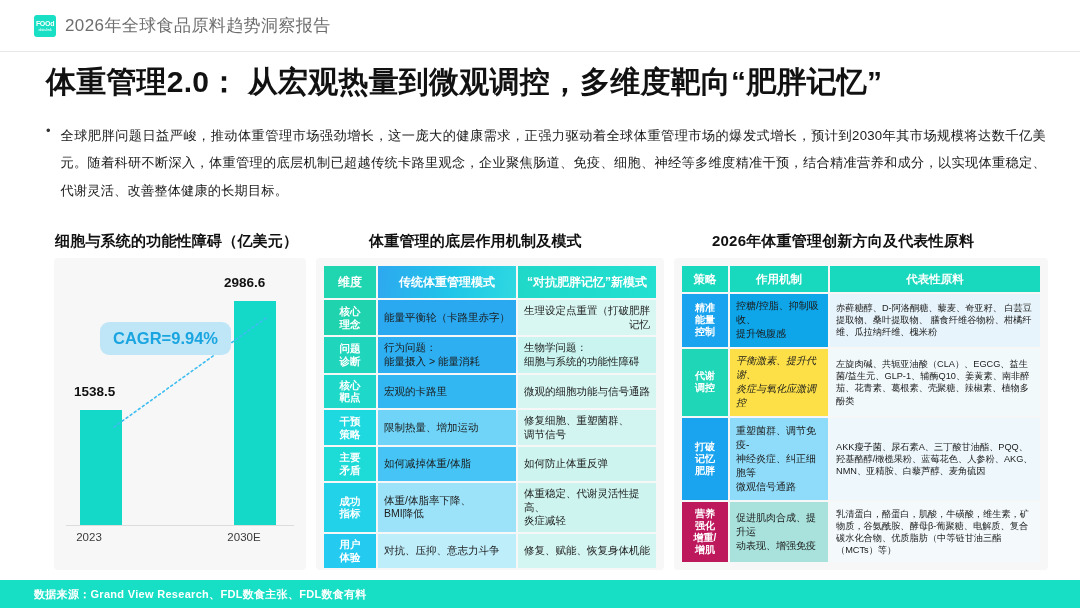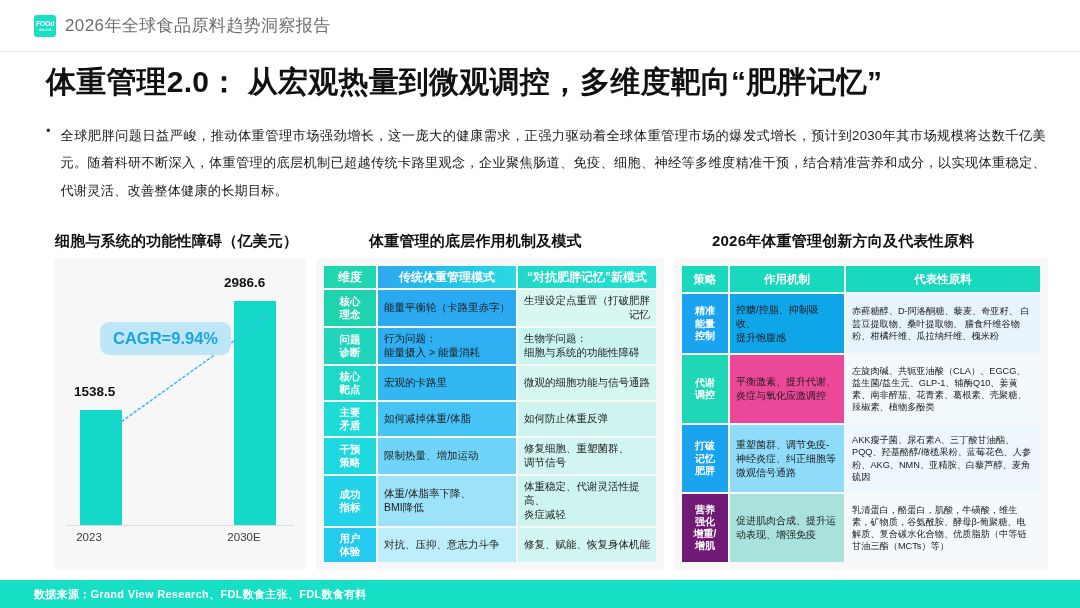--- a/index.html
+++ b/index.html
@@ -221,35 +221,35 @@
     line-height: 1.3;
     text-align: left;
   }
 
   
   #tbl-mid-panel {
     left: 316px; top: 258px;
     width: 348px; height: 312px;
   }
   #tbl-mid { height: 100%; font-size: 10.5px; }
-  #tbl-mid th { font-size: 12px; height: 22px; padding: 2px 4px; }
+  #tbl-mid th { font-size: 12px; height: 32px; padding: 2px 4px; }
   #tbl-mid .th-dim   { background: #1fd6b0; width: 52px; }
   #tbl-mid .th-trad  { background: linear-gradient(100deg,#2ea8f0 0%,#1fc6e8 55%,#2fd9e0 100%); }
   #tbl-mid .th-new   { background: linear-gradient(100deg,#1fd8c8 0%,#23e0d0 100%); }
   #tbl-mid .rowlbl   { width: 52px; }
 
   
   #tbl-right-panel {
     left: 674px; top: 258px;
     width: 374px; height: 312px;
   }
   #tbl-right { height: 100%; font-size: 9.2px; }
   #tbl-right th { font-size: 11.5px; height: 26px; background: #18d9bd; padding: 2px 4px; }
   #tbl-right .th-strategy { width: 46px; }
-  #tbl-right .th-mech { width: 114px; }
+  #tbl-right .th-mech { width: 98px; }
   #tbl-right .rowlbl { width: 46px; font-size: 10px; }
   #tbl-right .cellbody { font-size: 9.2px; line-height: 1.33; }
   #tbl-right .mech { font-size: 10px; line-height: 1.4; }
 
   
   .footer {
     position: absolute;
     left: 0; bottom: 0;
     width: 1080px; height: 28px;
     background: #17dfc5;
@@ -323,28 +323,28 @@
           <td class="rowlbl" style="background: rgb(31, 213, 188);">问题<br>诊断</td>
           <td class="cellbody" style="background: rgb(46, 175, 242);">行为问题：<br>能量摄入 &gt; 能量消耗</td>
           <td class="cellbody" style="background: rgb(201, 244, 239);">生物学问题：<br>细胞与系统的功能性障碍</td>
         </tr>
         <tr>
           <td class="rowlbl" style="background: rgb(30, 217, 201);">核心<br>靶点</td>
           <td class="cellbody" style="background: rgb(51, 183, 243);">宏观的卡路里</td>
           <td class="cellbody" style="background: rgb(214, 246, 242);">微观的细胞功能与信号通路</td>
         </tr>
         <tr>
+          <td class="rowlbl" style="background: rgb(31, 217, 224);">干预<br>策略</td>
+          <td class="cellbody" style="background: rgb(111, 212, 247);">限制热量、增加运动</td>
+          <td class="cellbody" style="background: rgb(210, 245, 241);">修复细胞、重塑菌群、<br>调节信号</td>
+        </tr>
+        <tr>
           <td class="rowlbl" style="background: rgb(29, 219, 214);">主要<br>矛盾</td>
           <td class="cellbody" style="background: rgb(69, 196, 245);">如何减掉体重/体脂</td>
           <td class="cellbody" style="background: rgb(205, 244, 239);">如何防止体重反弹</td>
-        </tr>
-        <tr>
-          <td class="rowlbl" style="background: rgb(31, 217, 224);">干预<br>策略</td>
-          <td class="cellbody" style="background: rgb(111, 212, 247);">限制热量、增加运动</td>
-          <td class="cellbody" style="background: rgb(210, 245, 241);">修复细胞、重塑菌群、<br>调节信号</td>
         </tr>
         <tr>
           <td class="rowlbl" style="background: rgb(33, 210, 232);">成功<br>指标</td>
           <td class="cellbody" style="background: rgb(156, 226, 249);">体重/体脂率下降、<br>BMI降低</td>
           <td class="cellbody" style="background: rgb(205, 244, 239);">体重稳定、代谢灵活性提高、<br>炎症减轻</td>
         </tr>
         <tr>
           <td class="rowlbl" style="background: rgb(36, 202, 240);">用户<br>体验</td>
           <td class="cellbody" style="background: rgb(191, 238, 251);">对抗、压抑、意志力斗争</td>
           <td class="cellbody" style="background: rgb(212, 246, 242);">修复、赋能、恢复身体机能</td>
@@ -363,30 +363,30 @@
       </tr>
     </thead>
     <tbody id="tbl-right-body">
         <tr>
           <td class="rowlbl" style="background: rgb(26, 163, 239);">精准<br>能量<br>控制</td>
           <td class="cellbody mech" style="background: #0ea5e9;">控糖/控脂、抑制吸收、<br>提升饱腹感</td>
           <td class="cellbody" style="background: rgb(232, 244, 251);">赤藓糖醇、D-阿洛酮糖、藜麦、奇亚籽、 白芸豆提取物、桑叶提取物、 膳食纤维谷物粉、柑橘纤维、瓜拉纳纤维、槐米粉</td>
         </tr>
         <tr>
           <td class="rowlbl" style="background: rgb(31, 214, 182);">代谢<br>调控</td>
-          <td class="cellbody mech" style="background: #ec4899;">平衡激素、提升代谢、<br>炎症与氧化应激调控</td>
+          <td class="cellbody mech" style="background: #fde047; font-style: italic;">平衡激素、提升代谢、<br>炎症与氧化应激调控</td>
           <td class="cellbody" style="background: rgb(242, 249, 251);">左旋肉碱、共轭亚油酸（CLA）、EGCG、益生菌/益生元、GLP-1、辅酶Q10、姜黄素、南非醉茄、花青素、葛根素、壳聚糖、辣椒素、植物多酚类</td>
         </tr>
         <tr>
           <td class="rowlbl" style="background: rgb(26, 163, 239);">打破<br>记忆<br>肥胖</td>
           <td class="cellbody mech" style="background: rgb(143, 220, 250);">重塑菌群、调节免疫-<br>神经炎症、纠正细胞等<br>微观信号通路</td>
           <td class="cellbody" style="background: rgb(238, 248, 252);">AKK瘦子菌、尿石素A、三丁酸甘油酯、PQQ、羟基酪醇/橄榄果粉、蓝莓花色、人参粉、AKG、NMN、亚精胺、白藜芦醇、麦角硫因</td>
         </tr>
         <tr>
-          <td class="rowlbl" style="background: #701a75; margin-left: 37px;">营养<br>强化<br>增重/<br>增肌</td>
+          <td class="rowlbl" style="background: #be185d; margin-left: 37px;">营养<br>强化<br>增重/<br>增肌</td>
           <td class="cellbody mech" style="background: rgb(169, 226, 220);">促进肌肉合成、提升运<br>动表现、增强免疫</td>
           <td class="cellbody" style="background: rgb(244, 250, 252);">乳清蛋白，酪蛋白，肌酸，牛磺酸，维生素，矿物质，谷氨酰胺、酵母β-葡聚糖、电解质、复合碳水化合物、优质脂肪（中等链甘油三酯（MCTs）等）</td>
         </tr>
       </tbody>
   </table>
 </div>
 
 <div class="footer">
   <div class="footer-text">数据来源：Grand View Research、FDL数食主张、FDL数食有料</div>
 </div>

